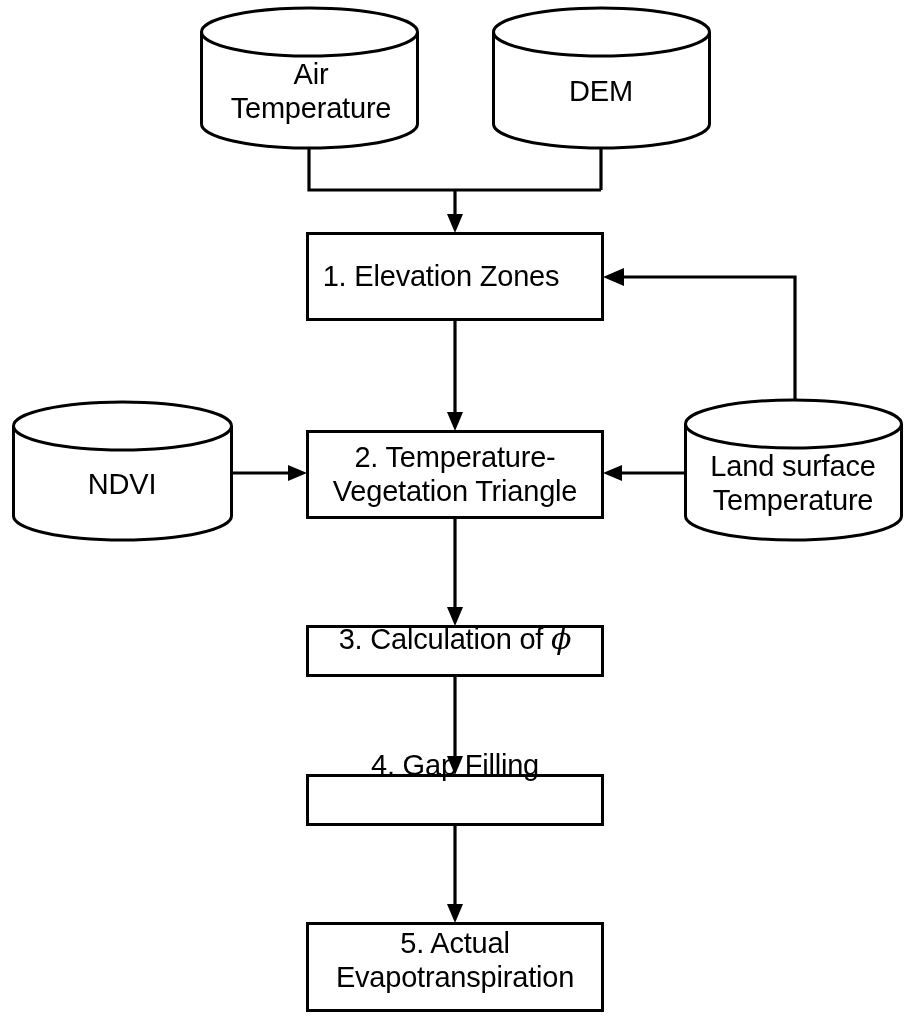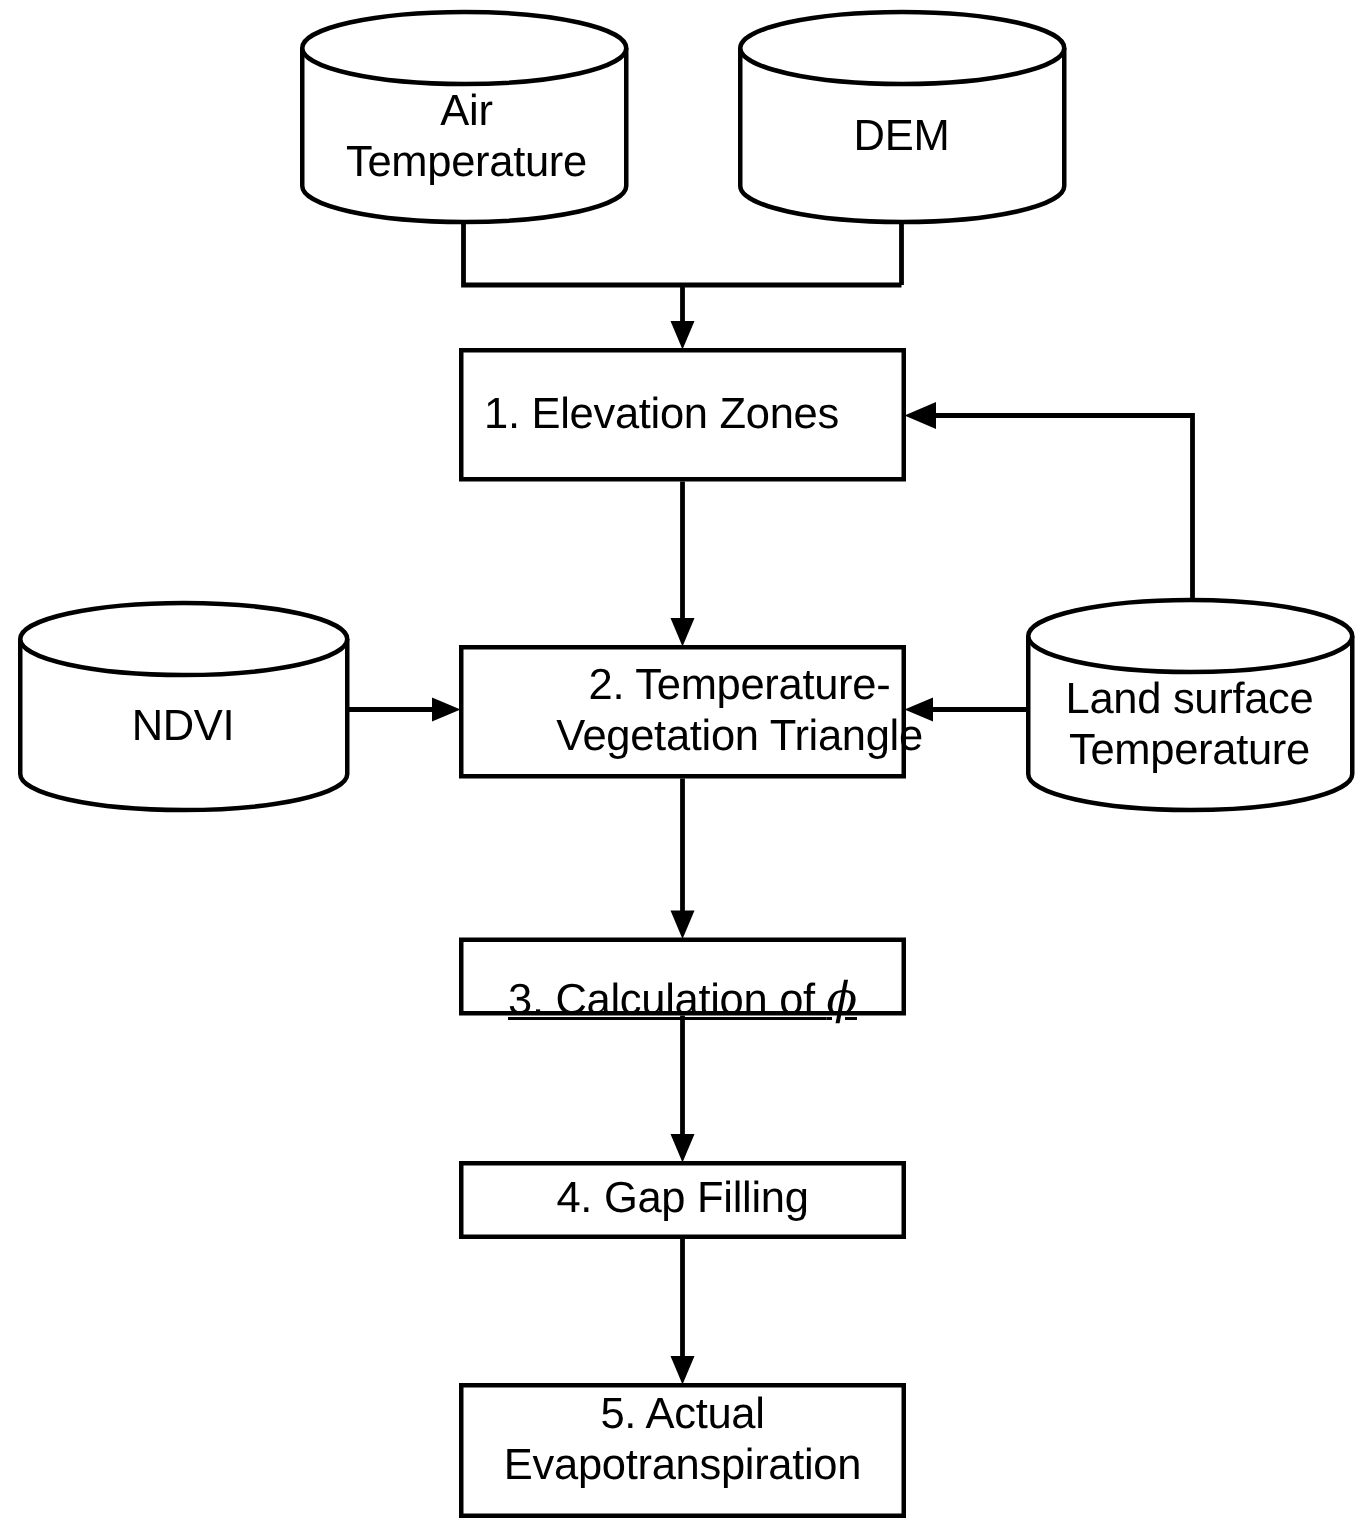--- a/index.html
+++ b/index.html
@@ -154,30 +154,30 @@
 
   <div class="node-label" style="left:684px; top:428px; width:218px; height:112px;">
     <span class="lbl-line">Land surface</span>
     <span class="lbl-line">Temperature</span>
   </div>
 
   <div class="node-label" style="left:292px; top:232px; width:298px; height:89px;gap:20px;">
     <span class="lbl-line">1. Elevation Zones</span>
   </div>
 
-  <div class="node-label" style="left:306px; top:430px; width:298px; height:89px;margin-left:38px;">
+  <div class="node-label" style="left:306px; top:430px; width:298px; height:89px;">
     <span class="lbl-line">2. Temperature-</span>
     <span class="lbl-line">Vegetation Triangle</span>
   </div>
 
-  <div class="node-label" style="left:306px; top:641px; width:298px; height:52px;text-decoration:underline;">
+  <div class="node-label" style="left:306px; top:613px; width:298px; height:52px;">
     <span class="lbl-line"><span>3. Calculation of </span><span class="phi">ϕ</span></span>
   </div>
 
-  <div class="node-label" style="left:306px; top:774px; width:298px; height:52px;">
+  <div class="node-label" style="left:306px; top:740px; width:298px; height:52px;">
     <span class="lbl-line">4. Gap Filling</span>
   </div>
 
   <div class="node-label" style="left:306px; top:922px; width:298px; height:78px;">
     <span class="lbl-line">5. Actual</span>
     <span class="lbl-line">Evapotranspiration</span>
   </div>
 
 </div>
 

